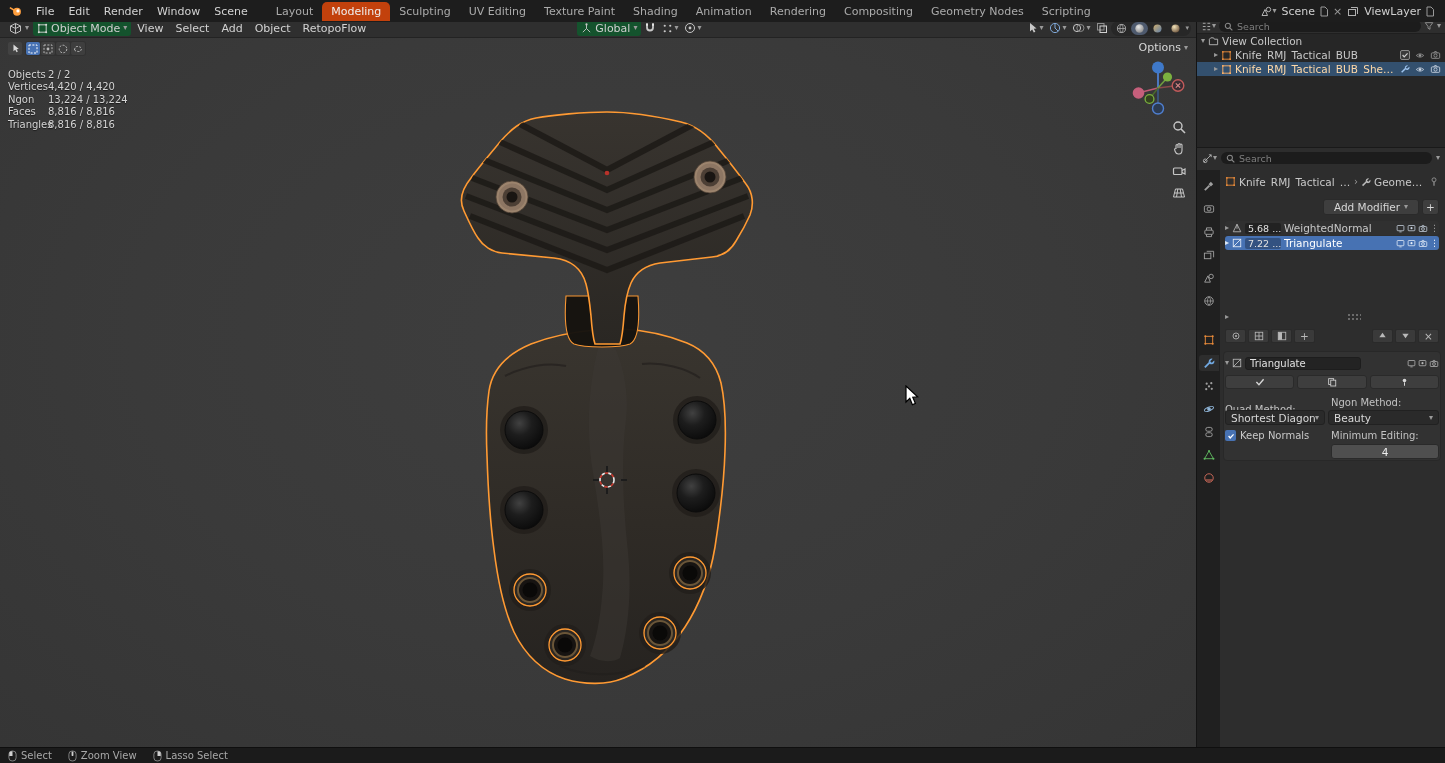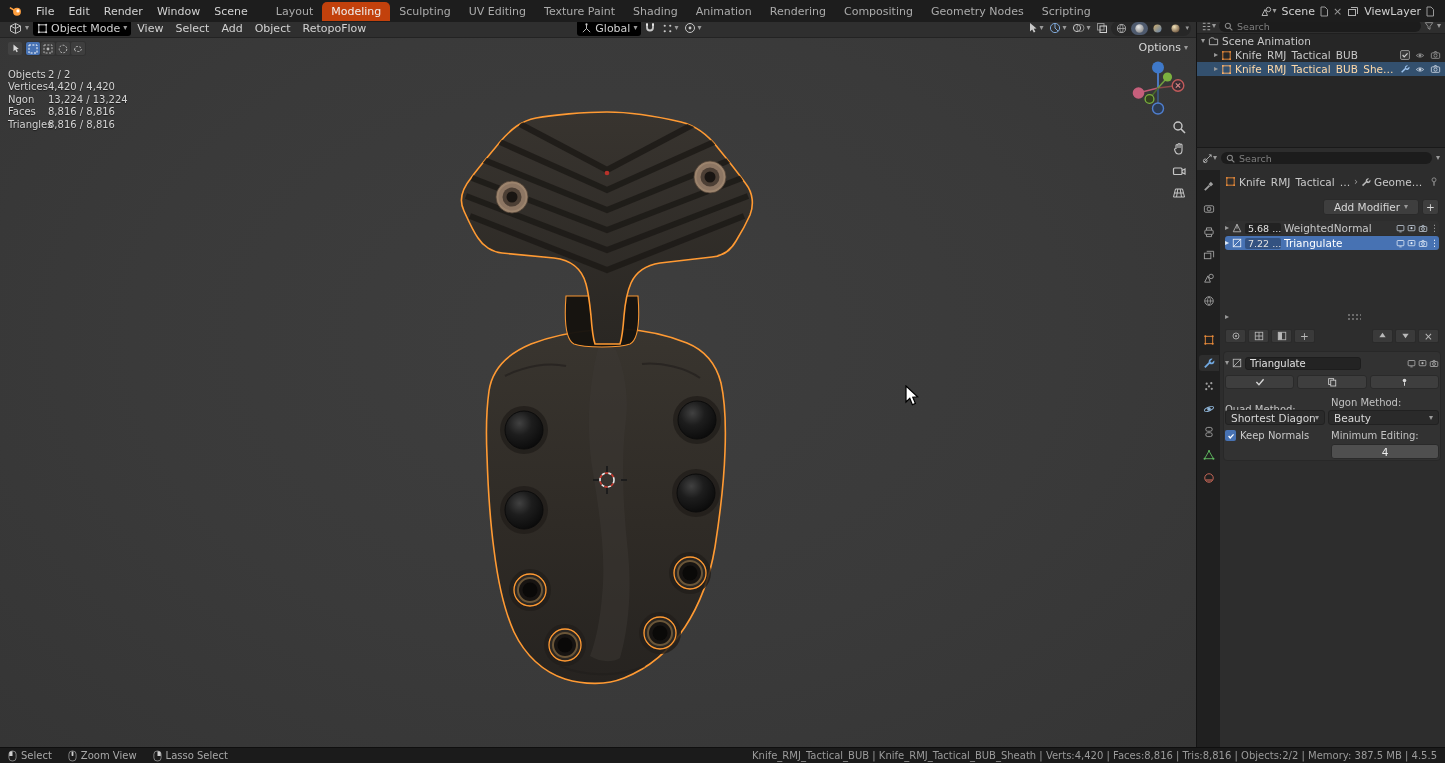--- a/index.html
+++ b/index.html
@@ -19,21 +19,21 @@
   .ws-tab{padding:0 9px;line-height:19px;color:#ababab;border-radius:5px 5px 0 0;white-space:nowrap;}
   .ws-tab.active{background:#c2410c;color:#efefef;}
   .topbar-right{margin-left:auto;display:flex;align-items:center;gap:5px;padding-right:4px;}
   .id-widget{display:flex;align-items:center;gap:4px;color:#d0d0d0;}
   .tiny-btn{display:flex;align-items:center;color:#9a9a9a;}
 
   
   .vheader{position:absolute;top:19px;left:0;width:1196px;height:19px;background:#2f2f2f;
            border-bottom:1px solid #232323;display:flex;align-items:center;padding:0 5px;z-index:15;}
   .vh-btn{display:flex;align-items:center;gap:3px;padding:0 4px;height:16px;border-radius:3px;color:#cfcfcf;}
-  .vh-dd{background:#000000;}
+  .vh-dd{background:#14532d;}
   .hmenu{padding:0 6px;line-height:19px;color:#d2d2d2;}
   .spacer1{width:205px;}
   .spacer2{flex:1;}
   .icon-btn{display:flex;align-items:center;justify-content:center;height:16px;padding:0 3px;border-radius:3px;color:#c4c4c4;gap:1px;}
   .shading-group{display:flex;align-items:center;background:#272727;border-radius:8px;padding:0 2px;height:15px;gap:1px;}
   .shade-btn{display:flex;align-items:center;justify-content:center;width:17px;height:13px;border-radius:7px;}
   .shade-btn.active{background:#4e5a6e;}
 
   
   .canvas{position:absolute;top:38px;left:0;width:1196px;height:709px;overflow:hidden;
@@ -519,21 +519,21 @@
             <path d="M1.5 2 H10.5 L7.2 6.5 V10 L4.8 8.6 V6.5 Z" fill="none" stroke="#9a9a9a"></path>
           </svg>
       </span>
       <span class="chev">▾</span>
     </div>
     <div class="ol-row">
       <span class="chev">▾</span>
       <svg width="11" height="11" viewBox="0 0 12 12">
           <path d="M1.5 3.5 L3 2 h3 l1 1.5 h3.5 v6 h-9 Z" fill="none" stroke="#b8b8b8"></path>
         </svg>
-      <span class="name">Scene Animation</span>
+      <span class="name">View Collection</span>
     </div>
     <div class="ol-row">
       <span class="indent1"></span>
       <span class="chev">▸</span>
       <svg width="11" height="11" viewBox="0 0 12 12">
           <rect x="2" y="2" width="8" height="8" fill="none" stroke="#e98b3a"></rect>
           <circle cx="2" cy="2" r="1" fill="#e98b3a"></circle>
           <circle cx="10" cy="2" r="1" fill="#e98b3a"></circle>
           <circle cx="2" cy="10" r="1" fill="#e98b3a"></circle>
           <circle cx="10" cy="10" r="1" fill="#e98b3a"></circle>
@@ -921,16 +921,15 @@
         </svg>
       <span>Zoom View</span>
     </span>
     <span class="sb-item">
       <svg width="9" height="12" viewBox="0 0 10 13">
           <rect x="1" y="1" width="8" height="11" rx="3.5" fill="none" stroke="#8a8a8a"></rect>
           <path d="M8.6 2.8 a3.6 3.6 0 0 0 -3.6-1.6 v5.3 h3.6 Z" fill="#cfcfcf"></path>
         </svg>
       <span>Lasso Select</span>
     </span>
-    <span class="sb-right">Knife_RMJ_Tactical_BUB | Knife_RMJ_Tactical_BUB_Sheath | Verts:4,420 | Faces:8,816 | Tris:8,816 | Objects:2/2 | Memory: 387.5 MB | 4.5.5</span>
   </div>
 
 </div>
 
 </body></html>

